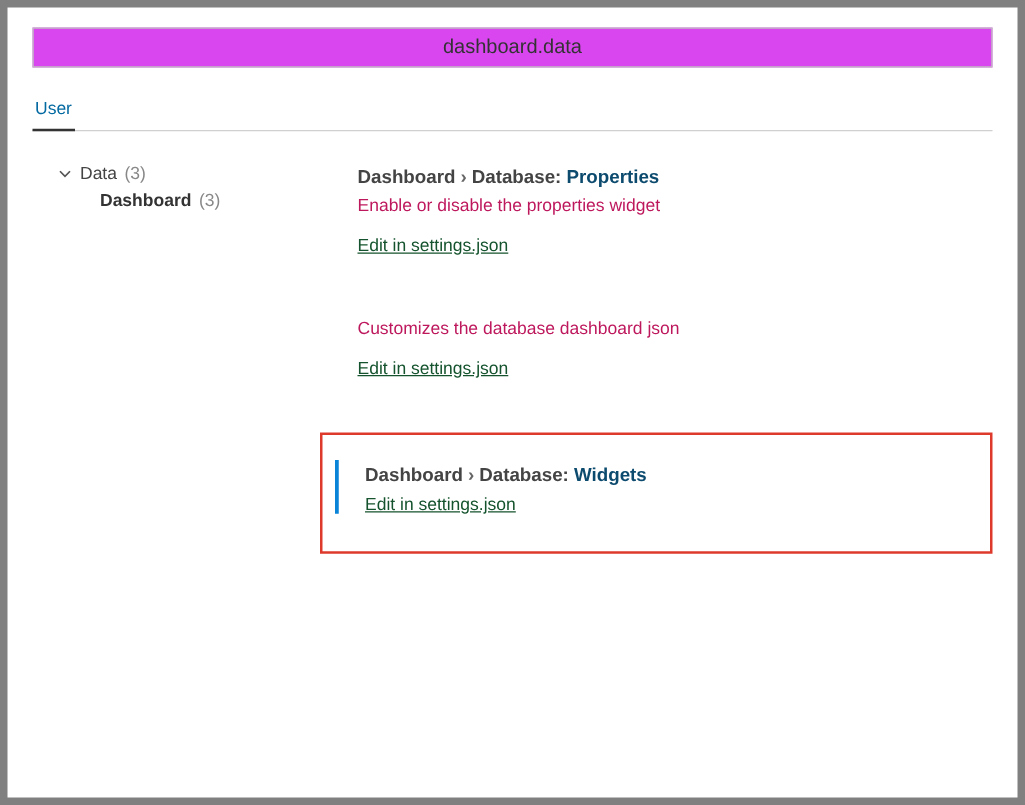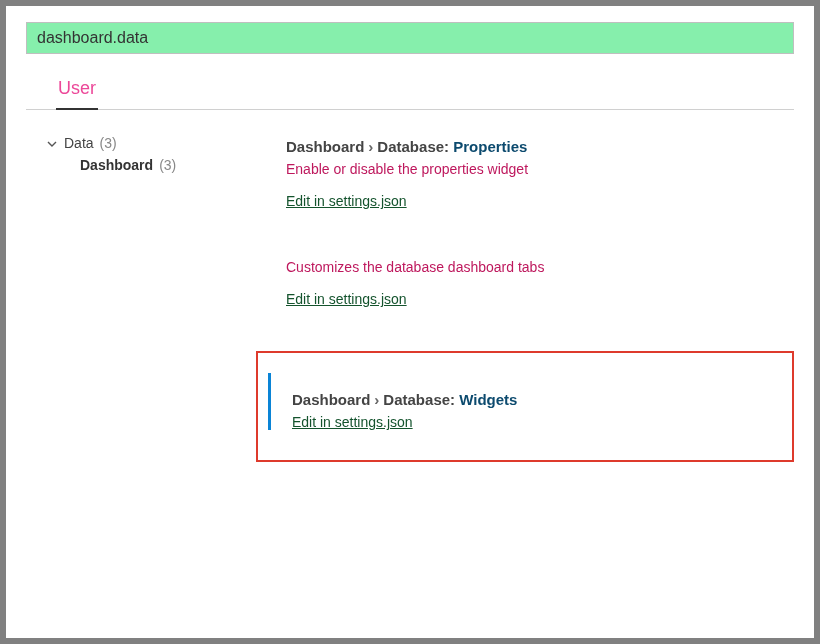--- a/index.html
+++ b/index.html
@@ -16,35 +16,35 @@
       background: #fff;
       padding: 16px 20px 20px 20px;
     }
     .search-input {
       width: 100%;
       border: 1px solid #bfbfbf;
       padding: 6px 10px;
       font-size: 16px;
       color: #333;
       outline: none;
-      background: #86efac;
+      background: #d946ef;
+      text-align: center;
     }
     .tabs-row {
       margin-top: 18px;
       border-bottom: 1px solid #d0d0d0;
       display: flex;
     }
     .tab {
       padding: 6px 2px 10px 2px;
-      font-size: 18px;
-      color: #ec4899;
+      font-size: 14px;
+      color: #0369a1;
       cursor: pointer;
       margin-right: 24px;
       position: relative;
-      margin-left: 30px;
     }
     .tab.active::after {
       content: "";
       position: absolute;
       left: 0; right: 0; bottom: -1px;
       height: 2px;
       background: #333;
     }
     .content-area {
       display: flex;
@@ -79,21 +79,21 @@
       flex: 1;
       padding-right: 10px;
     }
     .setting-block {
       padding: 6px 6px 22px 10px;
       margin-bottom: 22px;
       position: relative;
     }
     .setting-block.highlight {
       border: 2px solid #de3a2c;
-      padding: 38px 20px 30px 20px;
+      padding: 24px 20px 30px 20px;
       margin-left: -20px;
       margin-right: -10px;
       margin-bottom: 0;
     }
     .blue-bar {
       position: absolute;
       left: 10px;
       top: 20px;
       bottom: 30px;
       width: 3px;
@@ -160,21 +160,21 @@
       <div class="setting-block">
         <div class="setting-title">
           <span>Dashboard</span><span class="sep">›</span><span>Database:</span>
           <span class="bold">Properties</span>
         </div>
         <div class="setting-desc">Enable or disable the properties widget</div>
         <a class="setting-link">Edit in settings.json</a>
       </div>
 
       <div class="setting-block">
-        <div class="setting-desc">Customizes the database dashboard tabs</div>
+        <div class="setting-desc">Customizes the database dashboard json</div>
         <a class="setting-link">Edit in settings.json</a>
       </div>
 
       <div class="setting-block highlight">
         <div class="blue-bar"></div>
         <div class="setting-title">
           <span>Dashboard</span><span class="sep">›</span><span>Database:</span>
           <span class="bold">Widgets</span>
         </div>
         <a class="setting-link">Edit in settings.json</a>

